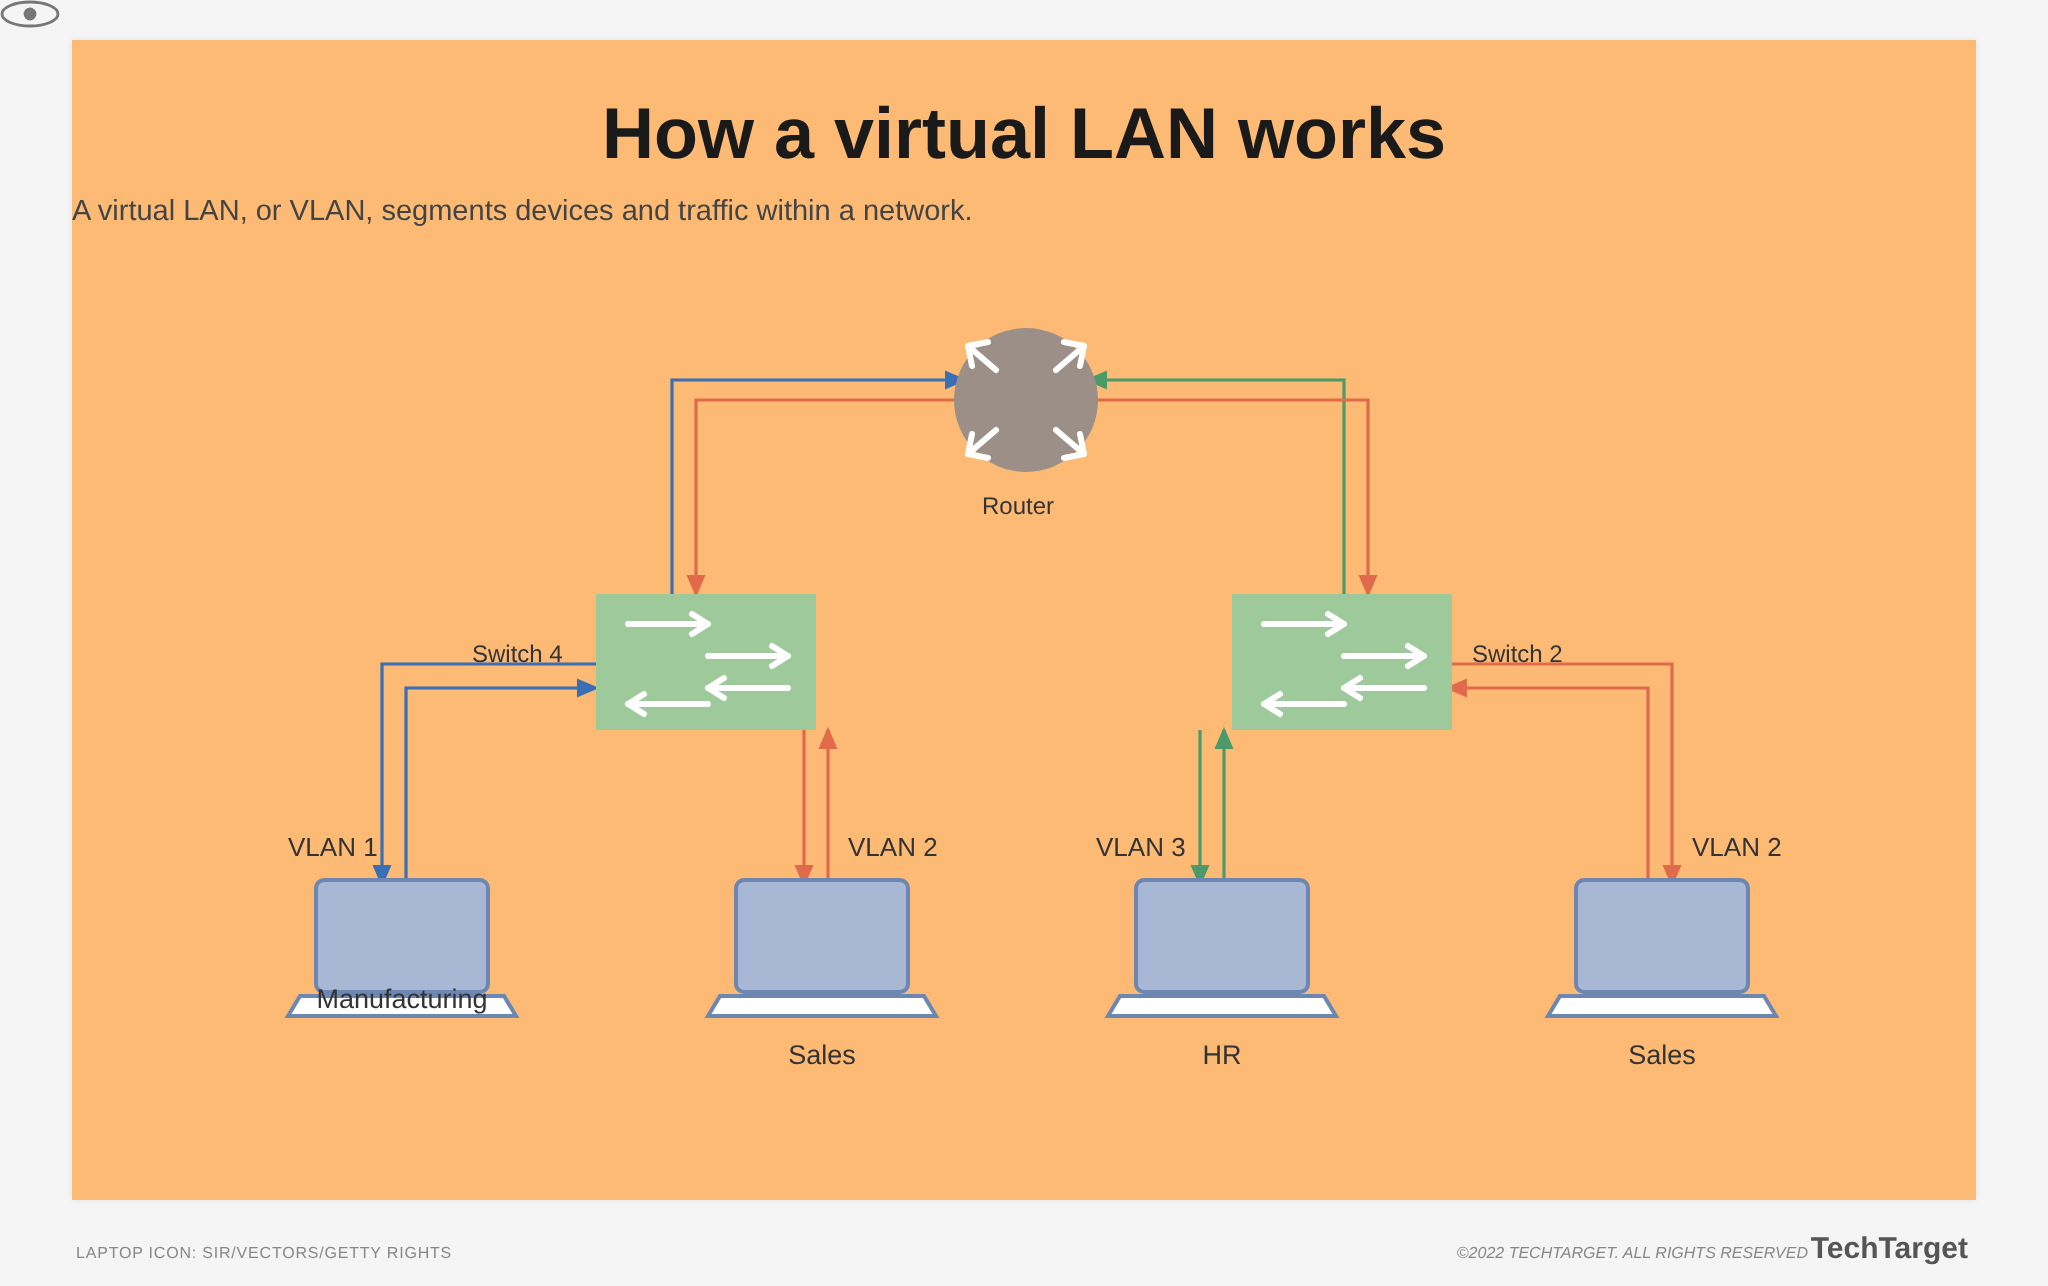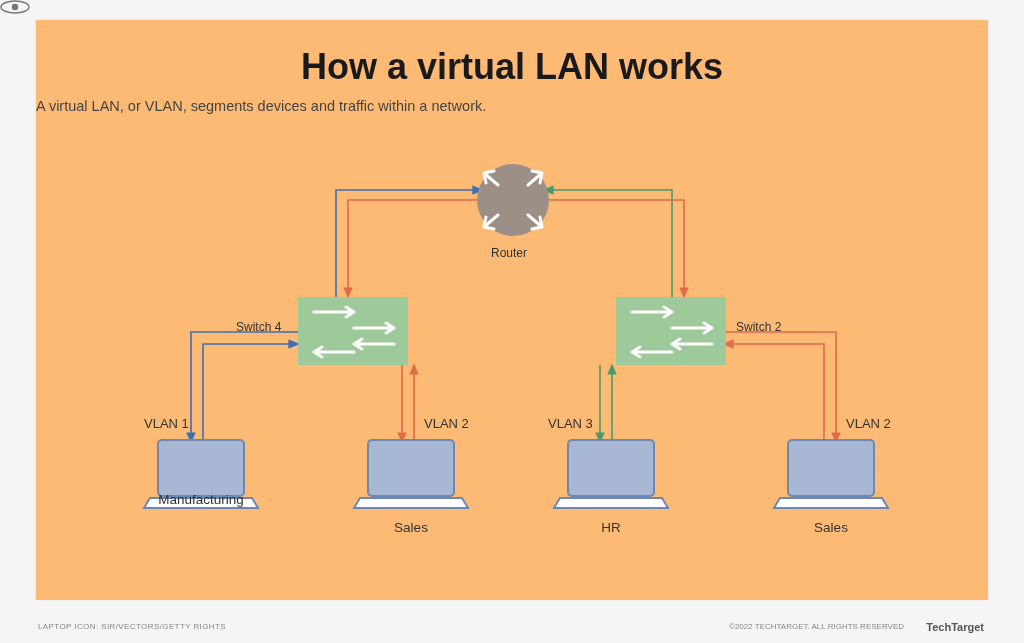--- a/index.html
+++ b/index.html
@@ -3,22 +3,22 @@
 <meta charset="utf-8">
 <style>
   html,body{margin:0;padding:0;width:1024px;height:643px;background:#f5f5f5;font-family:"Helvetica Neue",Arial,sans-serif;color:#222;}
   .canvas{position:absolute;left:36px;top:20px;width:952px;height:580px;background:#fdba74;box-shadow:0 0 3px rgba(0,0,0,0.08);}
   .title{font-size:36px;font-weight:700;text-align:center;margin-top:26px;color:#1a1a1a;}
   .subtitle{font-size:14.5px;text-align:left;color:#444;line-height:1.45;margin-top:8px;}
   .node-label{position:absolute;font-size:12px;color:#333;}
   .dev-label{position:absolute;font-size:13.5px;color:#333;text-align:center;width:140px;}
   .vlan-label{position:absolute;font-size:13px;color:#333;}
   .credits{position:absolute;left:38px;bottom:12px;font-size:8px;letter-spacing:0.4px;color:#888;}
-  .copy{position:absolute;right:120px;bottom:12px;font-size:8px;color:#888;}
-  .brand{position:absolute;right:40px;bottom:10px;font-size:11px;font-weight:700;color:#555;}
+  .copy{position:absolute;right:120px;bottom:12px;font-size:8px;color:#888;font-style:italic;}
+  .brand{position:absolute;right:40px;bottom:10px;font-size:15px;font-weight:700;color:#555;}
   .eye{position:absolute;right:62px;bottom:28px;}
   svg{position:absolute;left:0;top:0;}
 </style>
 </head>
 <body>
 
 <div class="canvas">
 
   <div class="title">How a virtual LAN works</div>
   <div class="subtitle">

